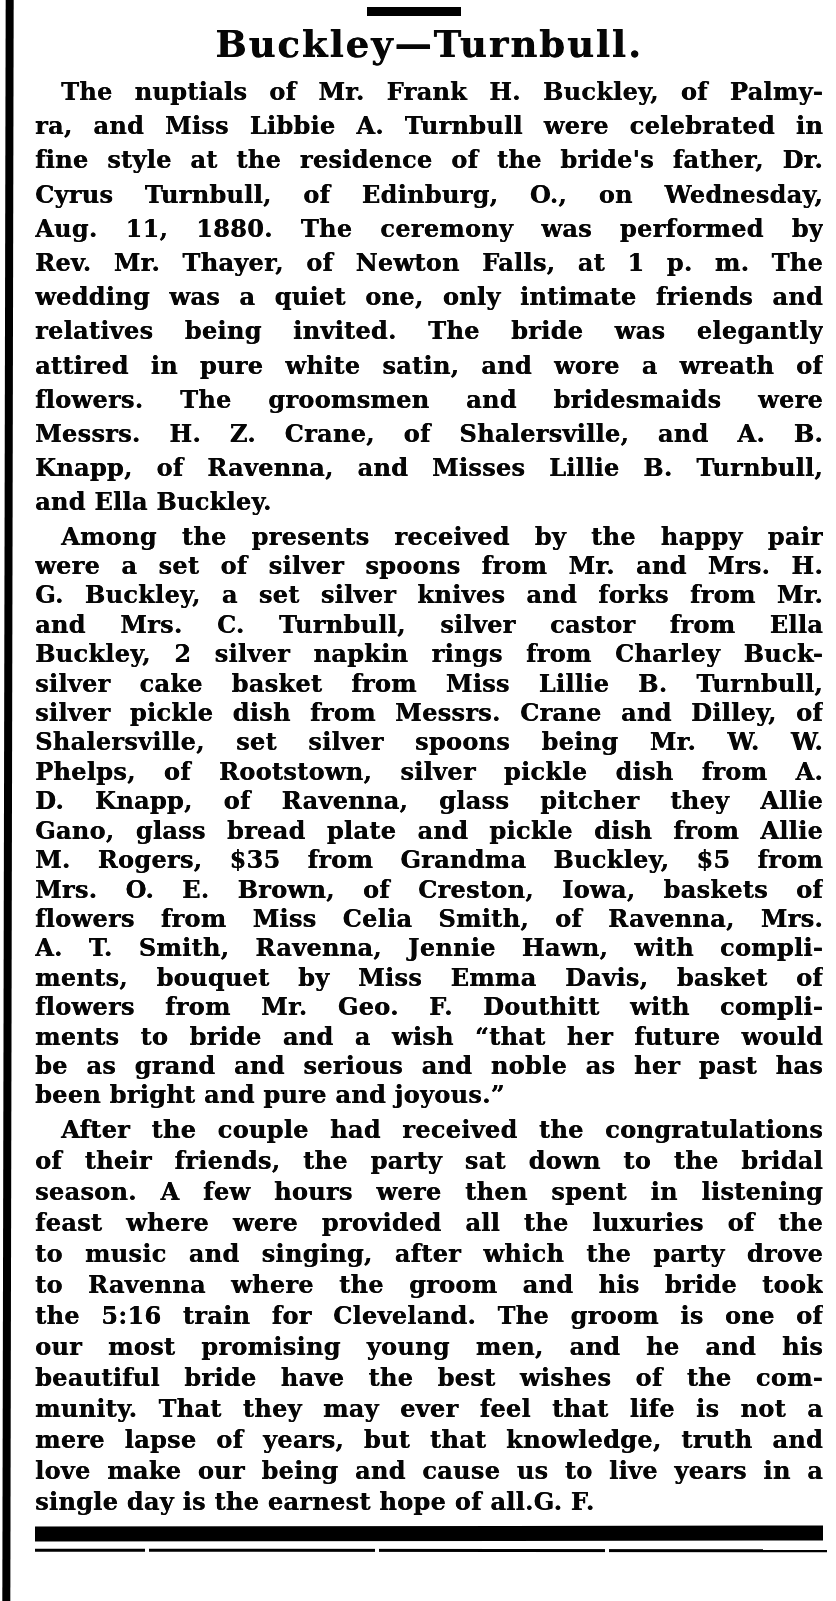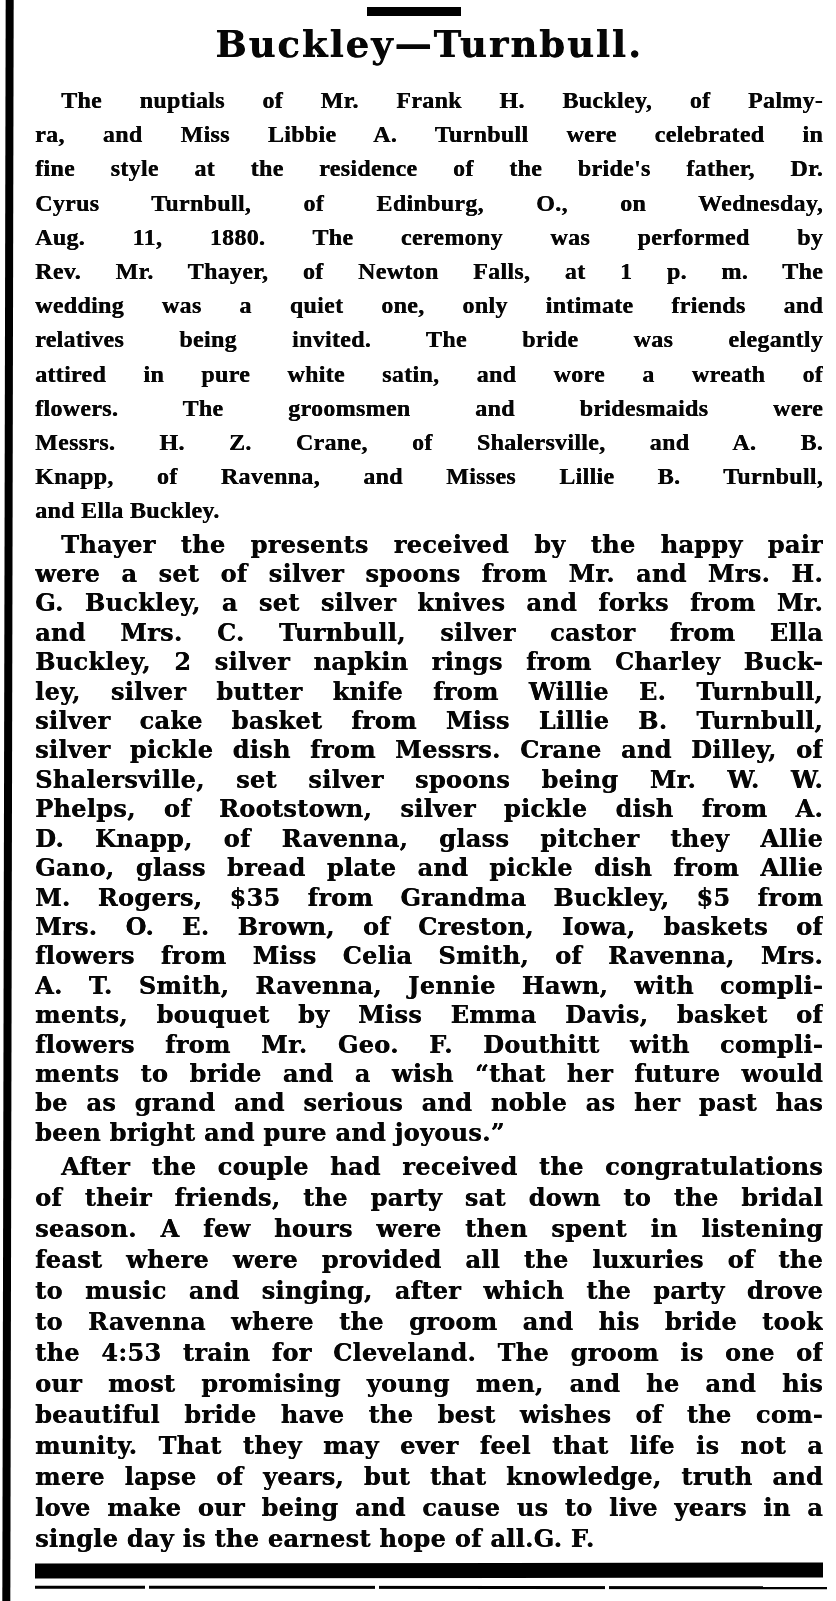--- a/index.html
+++ b/index.html
@@ -52,21 +52,21 @@
     letter-spacing: 2px;
     text-shadow: 0.5px 0 0 currentColor;
   }
   .para {
     margin: 0;
     font-size: 24px;
     font-weight: bold;
     letter-spacing: 0.3px;
     text-shadow: 0.4px 0 0 currentColor;
   }
-  .para.p1 { margin-top: 16px; font-family: Liberation Serif, serif; }
+  .para.p1 { margin-top: 8px; }
   .para.p2 { margin-top: 2px; }
   .para.p3 { margin-top: 4px; }
   .line {
     text-align: justify;
     text-align-last: justify;
     overflow: hidden;
     white-space: normal;
   }
   .p1 .line { line-height: 34.2px; }
   .p2 .line { line-height: 29.4px; }
@@ -116,26 +116,25 @@
           <div class="line">Rev. Mr. Thayer, of Newton Falls, at 1 p. m.  The</div>
           <div class="line">wedding was a quiet one, only intimate friends and</div>
           <div class="line">relatives being invited.  The bride was elegantly</div>
           <div class="line">attired in pure white satin, and wore a wreath of</div>
           <div class="line">flowers.  The groomsmen and bridesmaids were</div>
           <div class="line">Messrs. H. Z. Crane, of Shalersville, and A. B.</div>
           <div class="line">Knapp, of Ravenna, and Misses Lillie B. Turnbull,</div>
           <div class="line nojust">and Ella Buckley.</div>
         </div>
         <div class="para p2">
-          <div class="line indent">Thayer the presents received by the happy pair</div>
+          <div class="line indent">Among the presents received by the happy pair</div>
           <div class="line">were a set of silver spoons from Mr. and Mrs. H.</div>
           <div class="line">G. Buckley, a set silver knives and forks from Mr.</div>
           <div class="line">and Mrs. C. Turnbull, silver castor from Ella</div>
           <div class="line">Buckley, 2 silver napkin rings from Charley Buck-</div>
-          <div class="line">ley, silver butter knife from Willie E. Turnbull,</div>
           <div class="line">silver cake basket from Miss Lillie B. Turnbull,</div>
           <div class="line">silver pickle dish from Messrs. Crane and Dilley, of</div>
           <div class="line">Shalersville, set silver spoons being Mr. W. W.</div>
           <div class="line">Phelps, of Rootstown, silver pickle dish from A.</div>
           <div class="line">D. Knapp, of Ravenna, glass pitcher they Allie</div>
           <div class="line">Gano, glass bread plate and pickle dish from Allie</div>
           <div class="line">M. Rogers, $35 from Grandma Buckley, $5 from</div>
           <div class="line">Mrs. O. E. Brown, of Creston, Iowa, baskets of</div>
           <div class="line">flowers from Miss Celia Smith, of Ravenna, Mrs.</div>
           <div class="line">A. T. Smith, Ravenna, Jennie Hawn, with compli-</div>
@@ -145,21 +144,21 @@
           <div class="line">be as grand and serious and noble as her past has</div>
           <div class="line nojust">been bright and pure and joyous.”</div>
         </div>
         <div class="para p3">
           <div class="line indent">After the couple had received the congratulations</div>
           <div class="line">of their friends, the party sat down to the bridal</div>
           <div class="line">season.  A few hours were then spent in listening</div>
           <div class="line">feast where were provided all the luxuries of the</div>
           <div class="line">to music and singing, after which the party drove</div>
           <div class="line">to Ravenna where the groom and his bride took</div>
-          <div class="line">the 4:53 train for Cleveland.  The groom is one of</div>
+          <div class="line">the 5:16 train for Cleveland.  The groom is one of</div>
           <div class="line">our most promising young men, and he and his</div>
           <div class="line">beautiful bride have the best wishes of the com-</div>
           <div class="line">munity.  That they may ever feel that life is not a</div>
           <div class="line">mere lapse of years, but that knowledge, truth and</div>
           <div class="line">love make our being and cause us to live years in a</div>
           <div class="line sigline">
             <span>single day is the earnest hope of all.</span>
             <span>G. F.</span>
           </div>
         </div>

